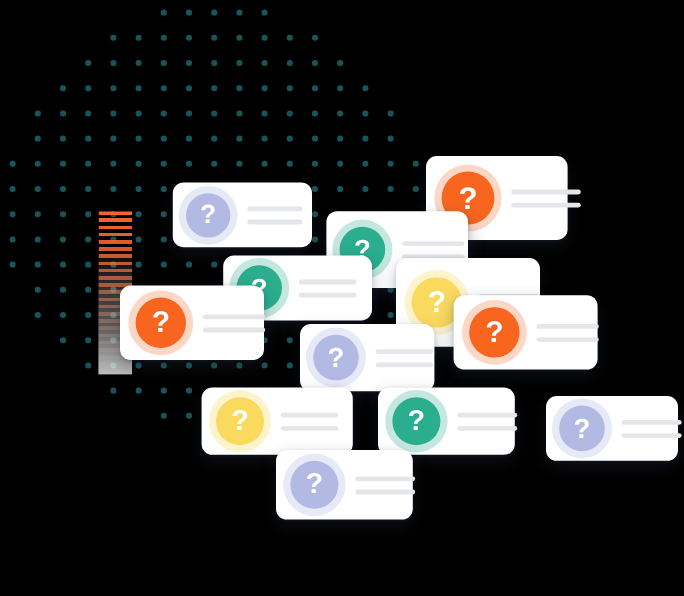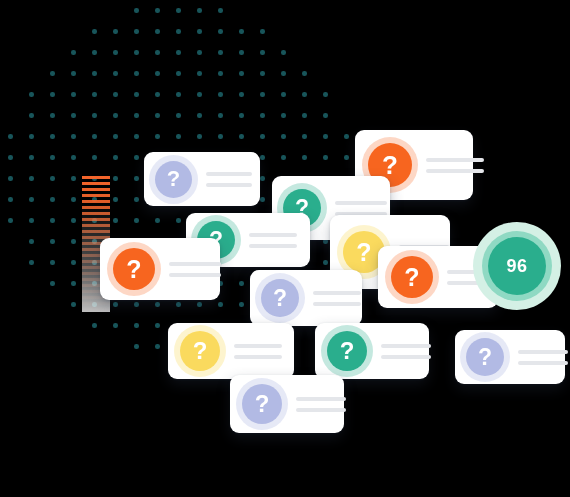--- a/index.html
+++ b/index.html
@@ -474,19 +474,14 @@
         <div class="avatar av-purple" style="width: 40px; height: 40px;">
           <span class="qmark" style="font-size: 24px;">?</span>
         </div>
         <div class="lines">
           <div class="line" style="width: 50px; background: rgb(228, 230, 234);"></div>
           <div class="line" style="width: 50px; background: rgb(228, 230, 234);"></div>
         </div>
       </div>
     </div>
 
-  <div id="score-badge" style="left: 473px; top: 222px; width: 88px; height: 88px;">
-    <div class="ring-mid">
-      <div class="ring-core">96</div>
-    </div>
-  </div>
 
 </div>
 
 </body></html>

